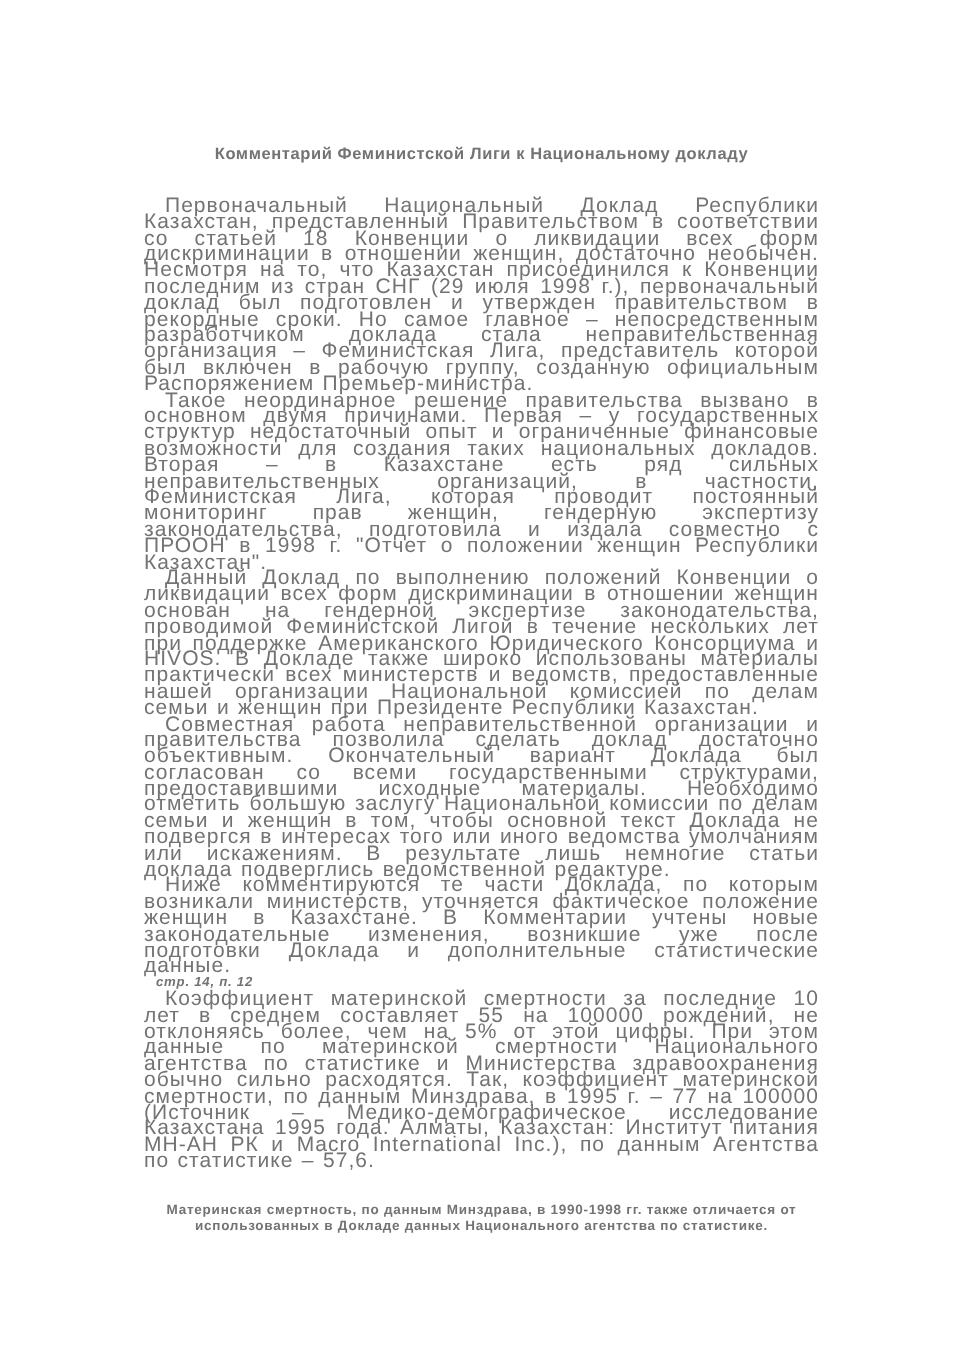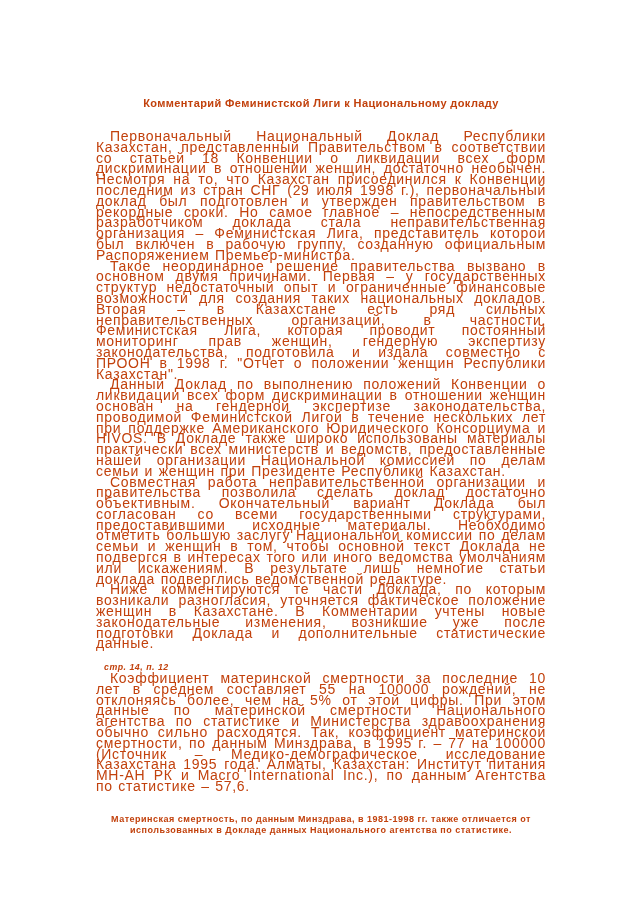--- a/index.html
+++ b/index.html
@@ -7,21 +7,21 @@
     width: 640px;
     height: 905px;
     background: #ffffff;
     overflow: hidden;
   }
   .page {
     position: relative;
     width: 640px;
     height: 905px;
     background: #ffffff;
-    color: #c2410c;
+    color: #737373;
     font-family: "Liberation Sans", sans-serif;
   }
   .content {
     position: absolute;
     left: 96px;
     top: 97px;
     width: 450px;
   }
   .title {
     font-size: 11px;
@@ -39,21 +39,20 @@
     letter-spacing: 0.7px;
     word-spacing: 1px;
   }
   .section-heading {
     font-size: 8.8px;
     font-weight: bold;
     font-style: italic;
     line-height: 10.8px;
     text-indent: 8px;
     letter-spacing: 0.5px;
-    margin-top: 13px;
   }
   .italic { }
   .highlight {
     font-size: 9px;
     font-weight: bold;
     line-height: 11.5px;
     text-align: center;
     letter-spacing: 0.5px;
     margin-top: 22px;
     padding: 0 2px;
@@ -67,21 +66,21 @@
     <h1 class="title">Комментарий Феминистской Лиги к Национальному докладу</h1>
 
     <p class="para">Первоначальный Национальный Доклад Республики Казахстан, представленный Правительством в соответствии со статьей 18 Конвенции о ликвидации всех форм дискриминации в отношении женщин, достаточно необычен. Несмотря на то, что Казахстан присоединился к Конвенции последним из стран СНГ (29 июля 1998 г.), первоначальный доклад был подготовлен и утвержден правительством в рекордные сроки. Но самое главное – непосредственным разработчиком доклада стала неправительственная организация – Феминистская Лига, представитель которой был включен в рабочую группу, созданную официальным Распоряжением Премьер-министра.</p>
 
     <p class="para">Такое неординарное решение правительства вызвано в основном двумя причинами. Первая – у государственных структур недостаточный опыт и ограниченные финансовые возможности для создания таких национальных докладов. Вторая – в Казахстане есть ряд сильных неправительственных организаций, в частности, Феминистская Лига, которая проводит постоянный мониторинг прав женщин, гендерную экспертизу законодательства, подготовила и издала совместно с ПРООН в 1998 г. "Отчет о положении женщин Республики Казахстан".</p>
 
     <p class="para">Данный Доклад по выполнению положений Конвенции о ликвидации всех форм дискриминации в отношении женщин основан на гендерной экспертизе законодательства, проводимой Феминистской Лигой в течение нескольких лет при поддержке Американского Юридического Консорциума и HIVOS. В Докладе также широко использованы материалы практически всех министерств и ведомств, предоставленные нашей организации Национальной комиссией по делам семьи и женщин при Президенте Республики Казахстан.</p>
 
     <p class="para">Совместная работа неправительственной организации и правительства позволила сделать доклад достаточно объективным. Окончательный вариант Доклада был согласован со всеми государственными структурами, предоставившими исходные материалы. Необходимо отметить большую заслугу Национальной комиссии по делам семьи и женщин в том, чтобы основной текст Доклада не подвергся в интересах того или иного ведомства умолчаниям или искажениям. В результате лишь немногие статьи доклада подверглись ведомственной редактуре.</p>
 
-    <p class="para">Ниже комментируются те части Доклада, по которым возникали разногласия, уточняется фактическое положение женщин в Казахстане. В Комментарии учтены новые законодательные изменения, возникшие уже после подготовки Доклада и дополнительные статистические данные.</p>
+    <p class="para">Ниже комментируются те части Доклада, по которым возникали министерств, уточняется фактическое положение женщин в Казахстане. В Комментарии учтены новые законодательные изменения, возникшие уже после подготовки Доклада и дополнительные статистические данные.</p>
 
     <p class="section-heading">стр. 14, п. 12</p>
 
     <p class="para"><span>Коэффициент материнской смертности за последние 10 лет в среднем составляет 55 на 100000 рождений, не отклоняясь более, чем на 5% от этой цифры. При этом данные по материнской смертности Национального агентства по статистике и Министерства здравоохранения обычно сильно расходятся. Так, коэффициент материнской смертности, по данным Минздрава, в 1995 г. – 77 на 100000 </span><span class="italic">(Источник – Медико-демографическое исследование Казахстана 1995 года. Алматы, Казахстан: Институт питания МН-АН РК и Macro International Inc.),</span><span> по данным Агентства по статистике – 57,6.</span></p>
 
-    <p class="highlight">Материнская смертность, по данным Минздрава, в 1981-1998 гг. также отличается от использованных в Докладе данных Национального агентства по статистике.</p>
+    <p class="highlight">Материнская смертность, по данным Минздрава, в 1990-1998 гг. также отличается от использованных в Докладе данных Национального агентства по статистике.</p>
   </div>
 </div>
 
 </body></html>

